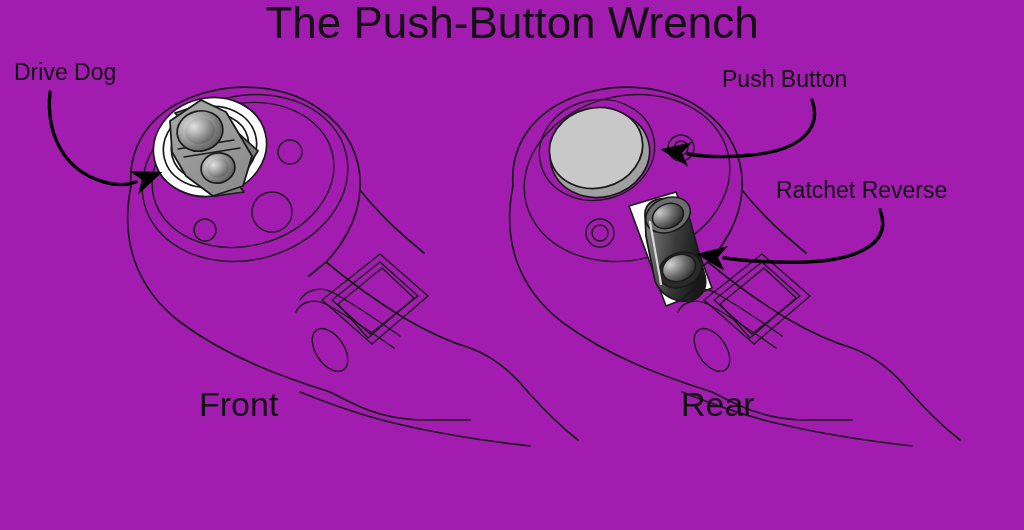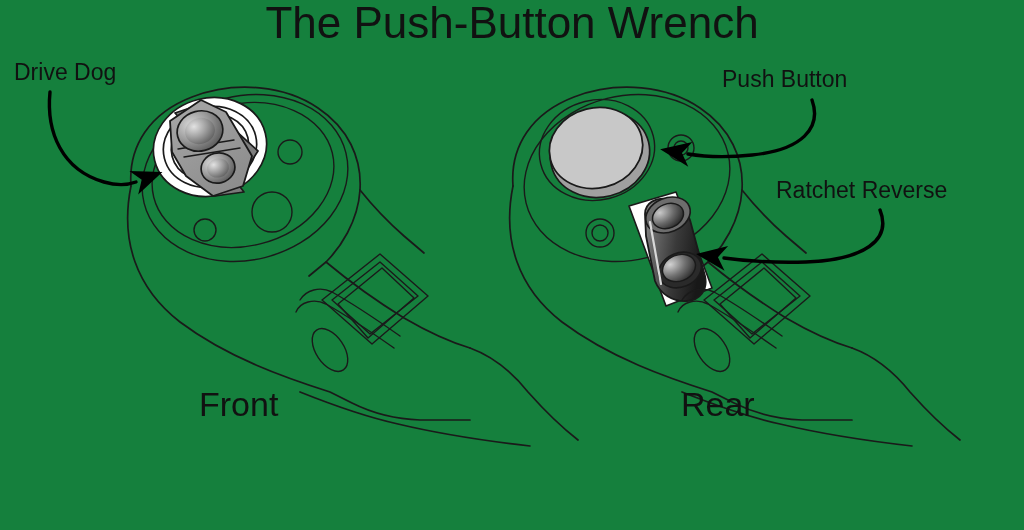--- a/index.html
+++ b/index.html
@@ -8,21 +8,21 @@
     padding: 0;
     background: #ffffff;
   }
   body {
     font-family: "Liberation Sans", "DejaVu Sans", sans-serif;
   }
   #stage {
     position: relative;
     width: 1024px;
     height: 530px;
-    background: #15803d;
+    background: #a21caf;
     overflow: hidden;
   }
   #diagram {
     position: absolute;
     left: 0;
     top: 0;
     width: 1024px;
     height: 530px;
   }
   .ttl {

